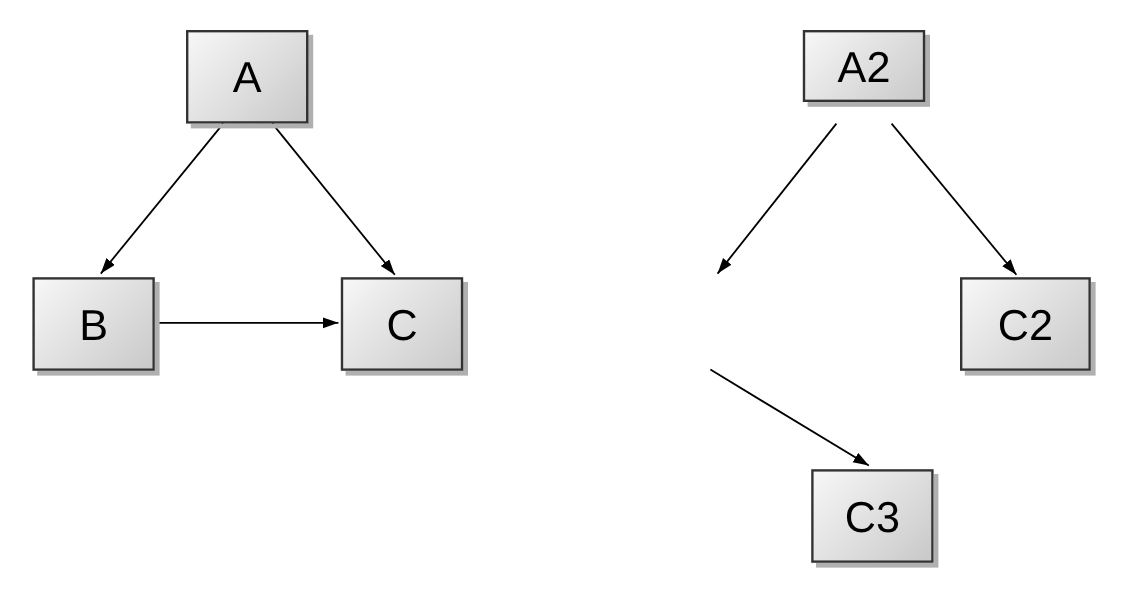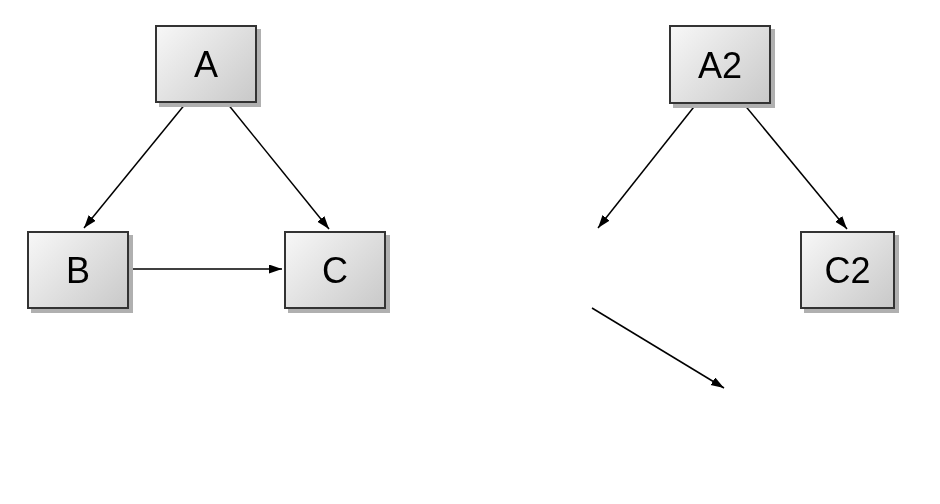--- a/index.html
+++ b/index.html
@@ -59,20 +59,23 @@
 
   <div class="node" style="left: 155px; top: 25px; width: 102px; height: 78px; background: linear-gradient(135deg, rgb(247, 247, 247) 0%, rgb(201, 201, 201) 100%); border: 2px solid rgb(51, 51, 51); box-shadow: rgb(176, 176, 176) 4px 4px 0px 0px; color: rgb(0, 0, 0);">
     <span class="node-label">A</span>
   </div>
   <div class="node" style="left: 27px; top: 231px; width: 102px; height: 78px; background: linear-gradient(135deg, rgb(247, 247, 247) 0%, rgb(201, 201, 201) 100%); border: 2px solid rgb(51, 51, 51); box-shadow: rgb(176, 176, 176) 4px 4px 0px 0px; color: rgb(0, 0, 0);">
     <span class="node-label">B</span>
   </div>
   <div class="node" style="left: 284px; top: 231px; width: 102px; height: 78px; background: linear-gradient(135deg, rgb(247, 247, 247) 0%, rgb(201, 201, 201) 100%); border: 2px solid rgb(51, 51, 51); box-shadow: rgb(176, 176, 176) 4px 4px 0px 0px; color: rgb(0, 0, 0);">
     <span class="node-label">C</span>
   </div>
-  <div class="node" style="left: 669px; top: 25px; width: 102px; height: 79px; background: linear-gradient(135deg, rgb(247, 247, 247) 0%, rgb(201, 201, 201) 100%); border: 2px solid rgb(51, 51, 51); box-shadow: rgb(176, 176, 176) 4px 4px 0px 0px; color: rgb(0, 0, 0);">
+  <div class="node" style="left: 669px; top: 25px; width: 102px; height: 60px; background: linear-gradient(135deg, rgb(247, 247, 247) 0%, rgb(201, 201, 201) 100%); border: 2px solid rgb(51, 51, 51); box-shadow: rgb(176, 176, 176) 4px 4px 0px 0px; color: rgb(0, 0, 0);">
     <span class="node-label">A2</span>
   </div>
-  <div class="node" style="left: 800px; top: 231px; width: 95px; height: 78px; background: linear-gradient(135deg, rgb(247, 247, 247) 0%, rgb(201, 201, 201) 100%); border: 2px solid rgb(51, 51, 51); box-shadow: rgb(176, 176, 176) 4px 4px 0px 0px; color: rgb(0, 0, 0);">
+  <div class="node" style="left: 800px; top: 231px; width: 109px; height: 78px; background: linear-gradient(135deg, rgb(247, 247, 247) 0%, rgb(201, 201, 201) 100%); border: 2px solid rgb(51, 51, 51); box-shadow: rgb(176, 176, 176) 4px 4px 0px 0px; color: rgb(0, 0, 0);">
     <span class="node-label">C2</span>
+  </div>
+  <div class="node" style="left: 676px; top: 391px; width: 102px; height: 78px; background: linear-gradient(135deg, rgb(247, 247, 247) 0%, rgb(201, 201, 201) 100%); border: 2px solid rgb(51, 51, 51); box-shadow: rgb(176, 176, 176) 4px 4px 0px 0px; color: rgb(0, 0, 0);">
+    <span class="node-label">C3</span>
   </div>
 
 </div>
 
 </body></html>

